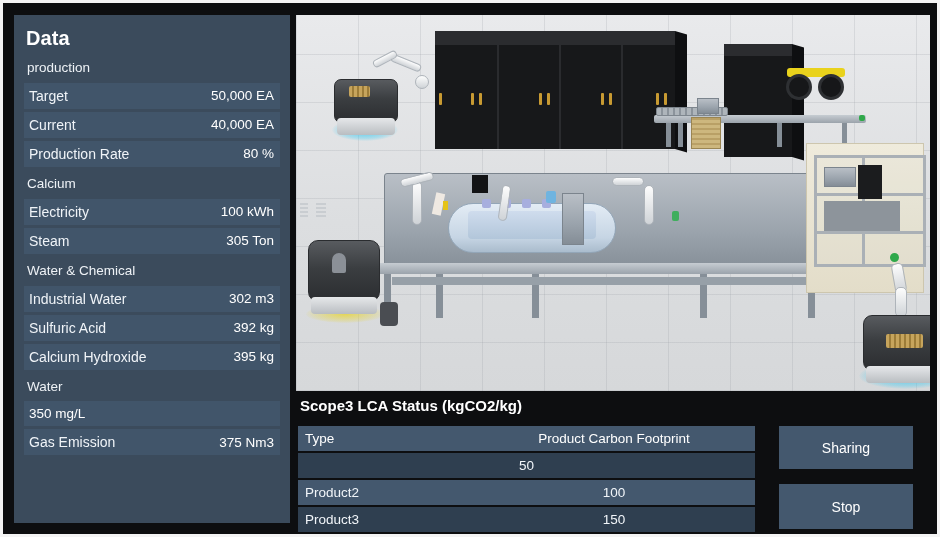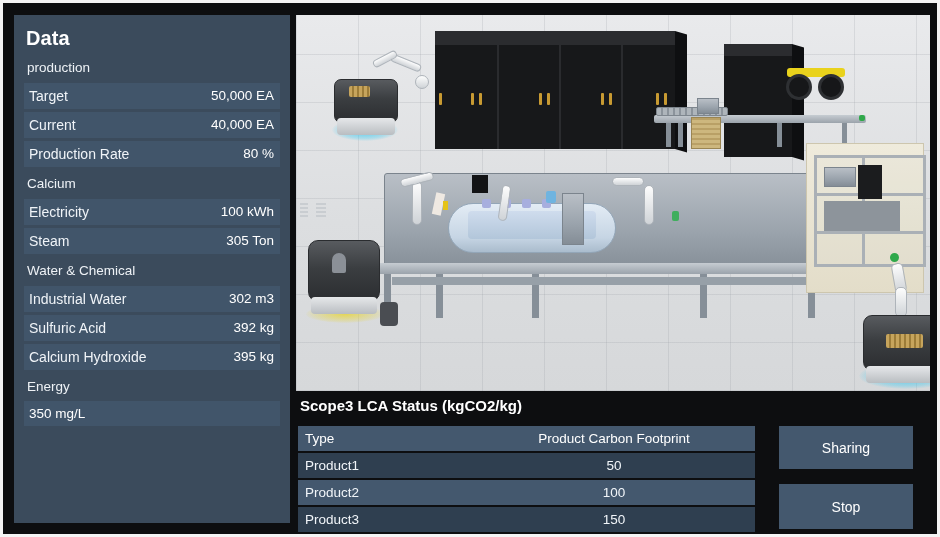--- a/index.html
+++ b/index.html
@@ -281,23 +281,27 @@
     </div>
     <div class="data-row">
       <span class="k">Sulfuric Acid</span>
       <span class="v">392 kg</span>
     </div>
     <div class="data-row">
       <span class="k">Calcium Hydroxide</span>
       <span class="v">395 kg</span>
     </div>
 
-    <div class="group-label">Energy</div>
+    <div class="group-label">Water</div>
     <div class="data-row">
       <span class="v">350 mg/L</span>
+    </div>
+    <div class="data-row">
+      <span class="k">Gas Emission</span>
+      <span class="v">375 Nm3</span>
     </div>
   </div>
 
   <div id="viewport">
     <div id="floor"></div>
 
     <div class="blk" style="left:139px; top:16px; width:240px; height:118px;">
       <div class="face-top"></div>
       <div class="face-side"></div>
       <div class="cab-tag" style="left:4px;  top:62px;"></div>
@@ -400,21 +404,20 @@
   </div>
 
   <div id="scope-title">Scope3 LCA Status (kgCO2/kg)</div>
 
   <div id="lca-table">
     <div class="lca-row lca-head">
       <div class="lca-c1">Type</div>
       <div class="lca-c2">Product Carbon Footprint</div>
     </div>
     <div class="lca-row lca-odd">
-      <div class="lca-c1">Product1</div>
       <div class="lca-c2">50</div>
     </div>
     <div class="lca-row lca-even">
       <div class="lca-c1">Product2</div>
       <div class="lca-c2">100</div>
     </div>
     <div class="lca-row lca-odd">
       <div class="lca-c1">Product3</div>
       <div class="lca-c2">150</div>
     </div>

